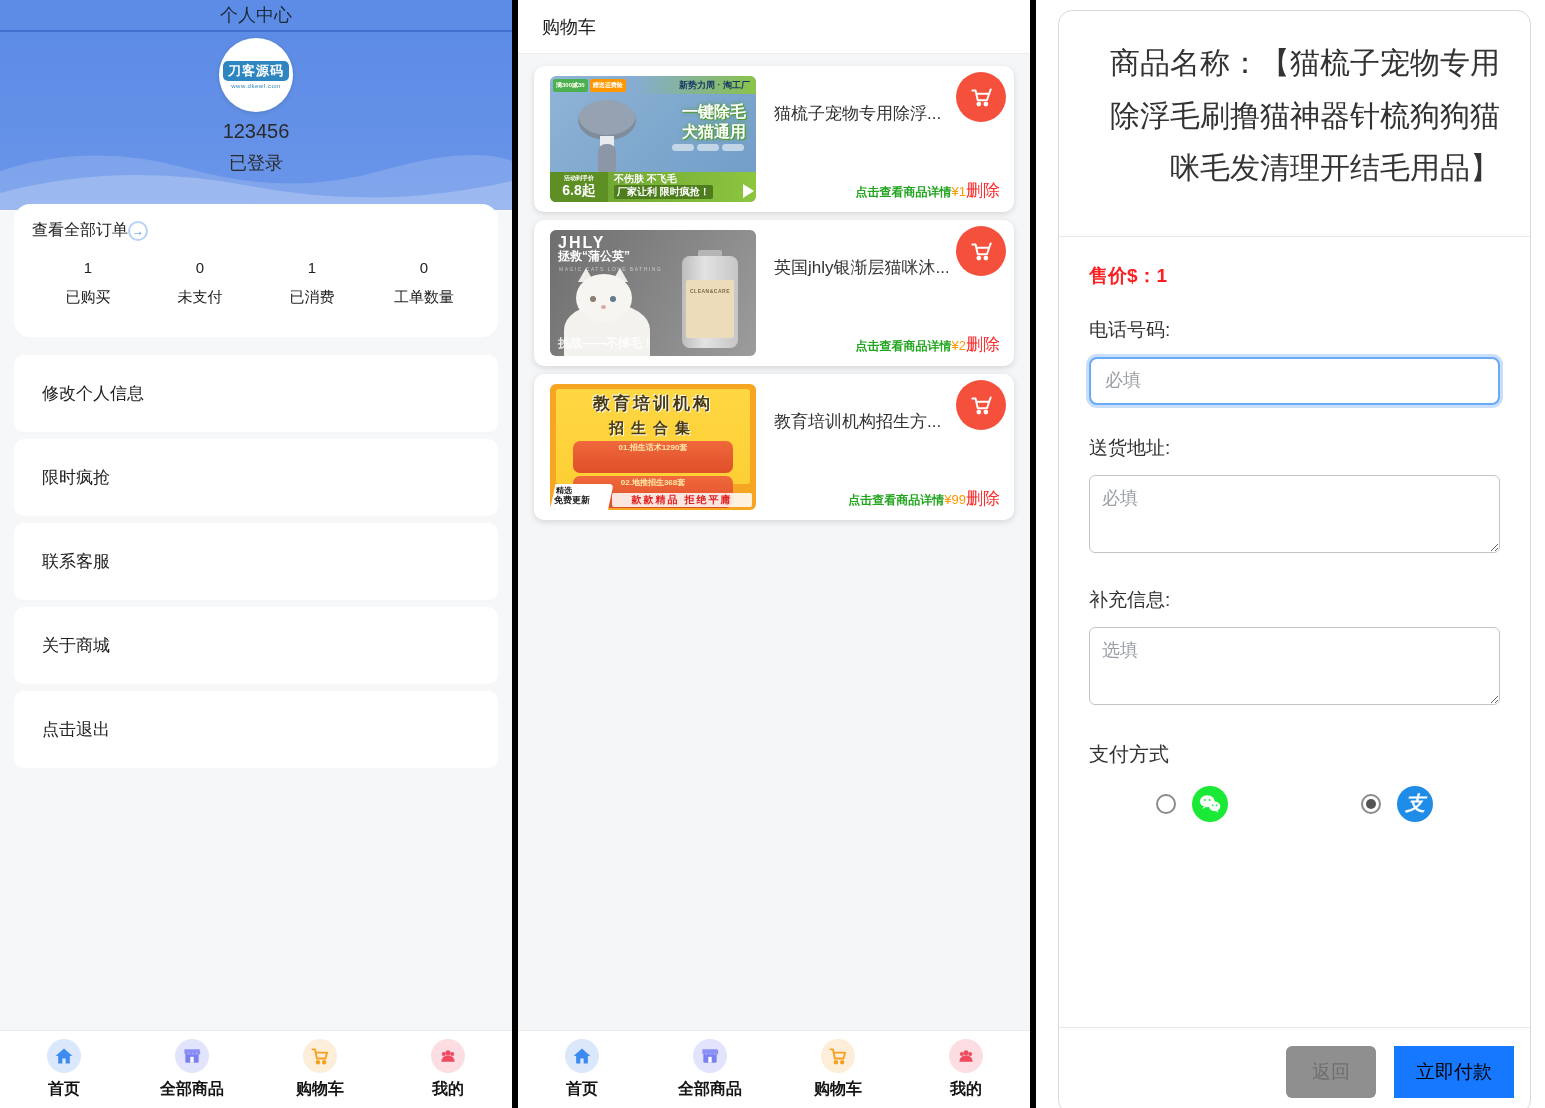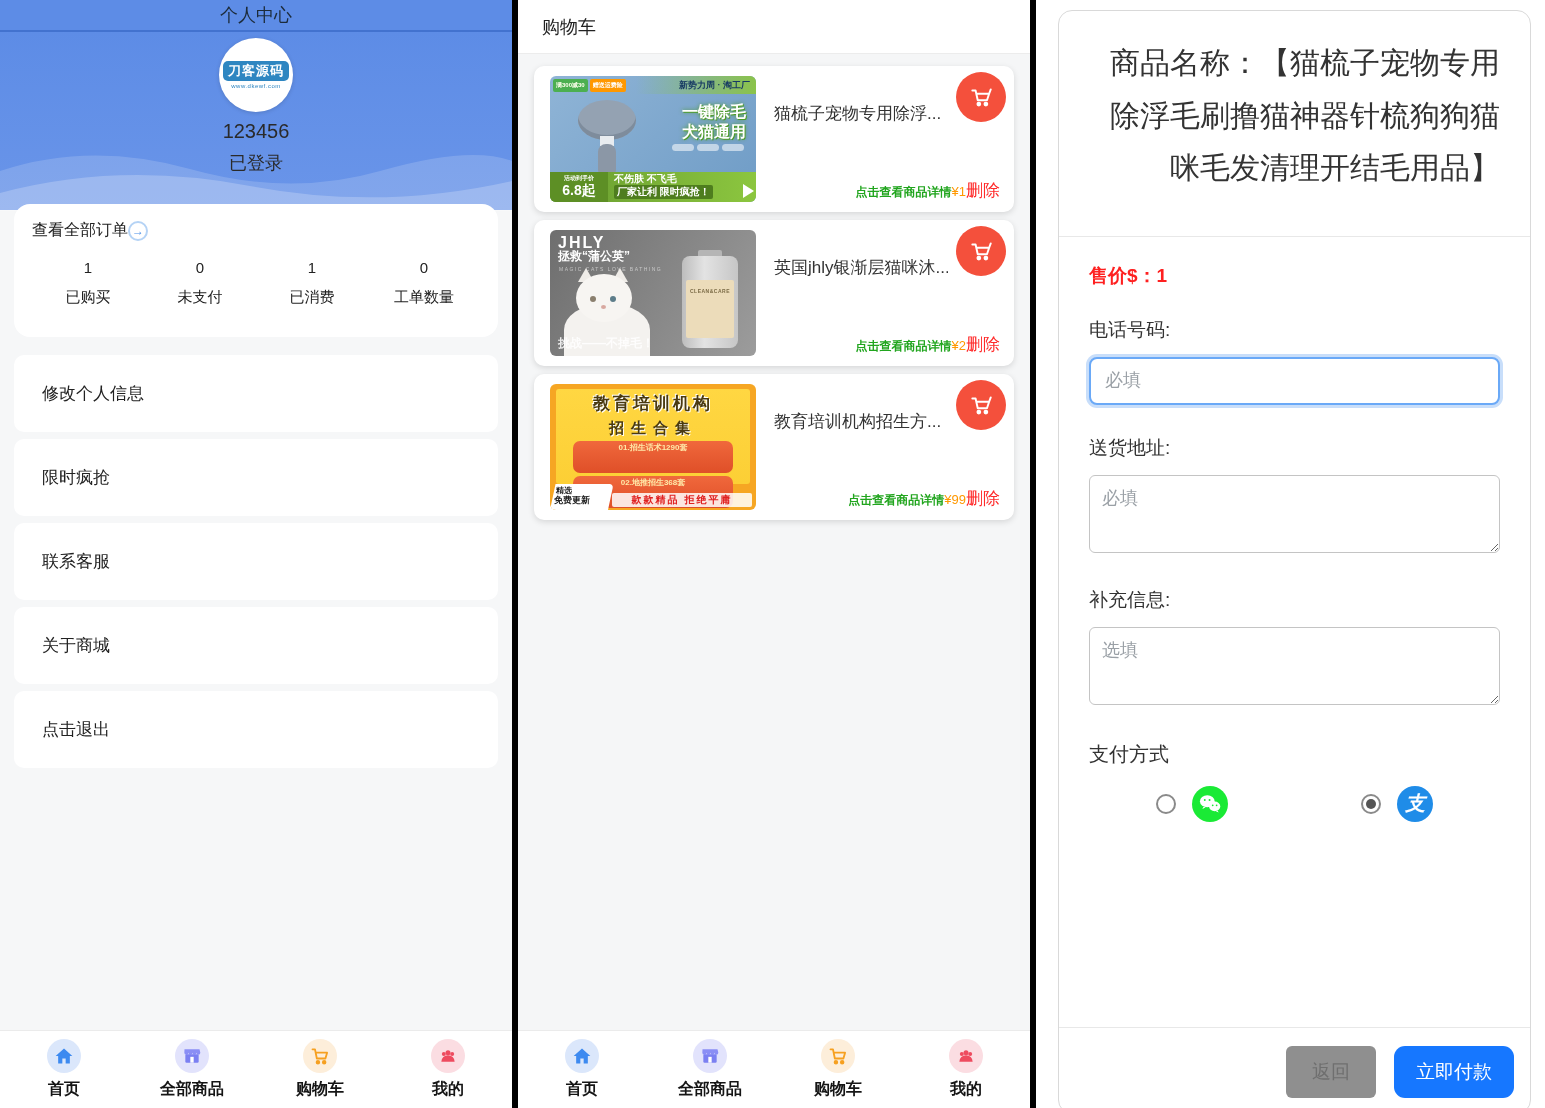--- a/index.html
+++ b/index.html
@@ -154,21 +154,21 @@
   .rp-paycell { width:50%; display:flex; align-items:center; justify-content:center; gap:16px; }
   .radio { width:20px; height:20px; border-radius:50%; border:2px solid #8a8a8a; background:#fff;
     display:inline-flex; align-items:center; justify-content:center; }
   .radio.checked::after { content:""; width:10px; height:10px; border-radius:50%; background:#555; }
   .pay-icon { width:36px; height:36px; border-radius:50%; display:flex; align-items:center; justify-content:center; }
   .pay-wechat { background:#1aea35; }
   .pay-alipay { background:#1f8ce8; color:#fff; font-size:20px; font-weight:bold; font-style:italic; }
   .rp-footer { border-top:1px solid #e8e8e8; padding:18px 16px 0; display:flex; justify-content:flex-end; gap:18px; }
   .btn-back { background:#8f8f8f; color:#6f6f6f; font-size:19px; border:none; border-radius:6px;
     padding:13px 26px; font-family:inherit; }
-  .btn-pay { background:#1677ff; color:#ffffff; font-size:19px; border:none; border-radius:11px;
+  .btn-pay { background:#1677ff; color:#000000; font-size:19px; border:none; border-radius:0;
     padding:13px 22px; font-family:inherit; }
 </style>
 </head>
 <body>
 
 <div class="app">
 
   <div class="panel p-left">
     <div class="lp-titlebar">个人中心</div>
     <div class="lp-hero">

